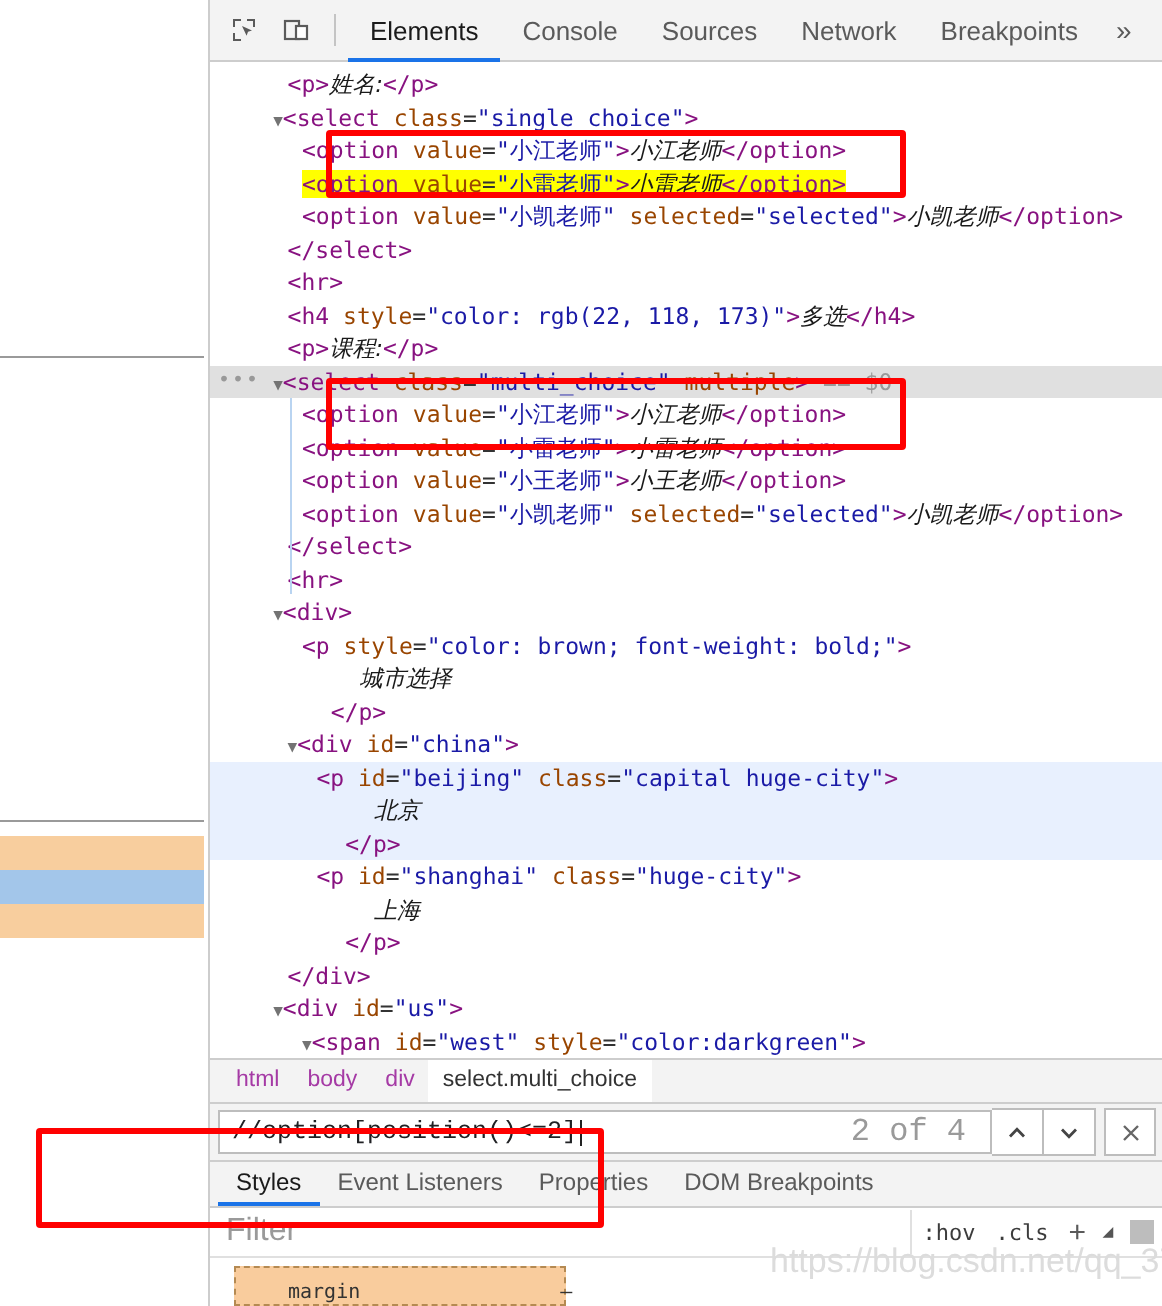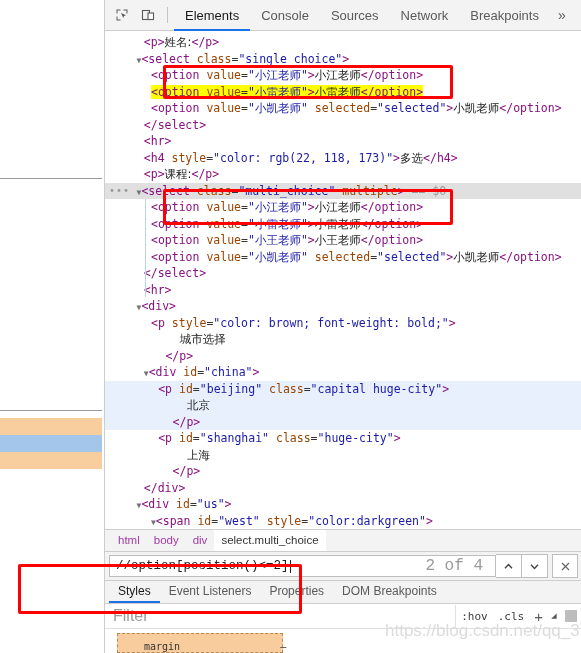--- a/index.html
+++ b/index.html
@@ -67,21 +67,21 @@
   }
   .node.selrow{background:#e0e0e0;}
   .node.hlrow{background:#e8f0fe;}
   .dots{
     position:absolute;left:4px;top:0;color:#999;letter-spacing:1px;font-size:10px;
   }
   .arrow{color:#737373;font-size:8px;}
   .tagp{color:#881280;}
   .attr{color:#994500;}
   .val{color:#1a1aa6;}
-  .txt{color:#1a1a1a;font-family:"DejaVu Sans",sans-serif;}
+  .txt{color:#1a1a1a;font-family:"DejaVu Sans",sans-serif;font-style:italic;}
   .cmt{color:#999;}
   .guide{
     position:absolute;border-left:1px solid #b9d4f1;
   }
   mark.hl{background:#ffff00;color:inherit;}
 
   
   .redbox{position:absolute;border:3px solid #f00;border-radius:2px;box-sizing:border-box;pointer-events:none;z-index:40;}
 
   

